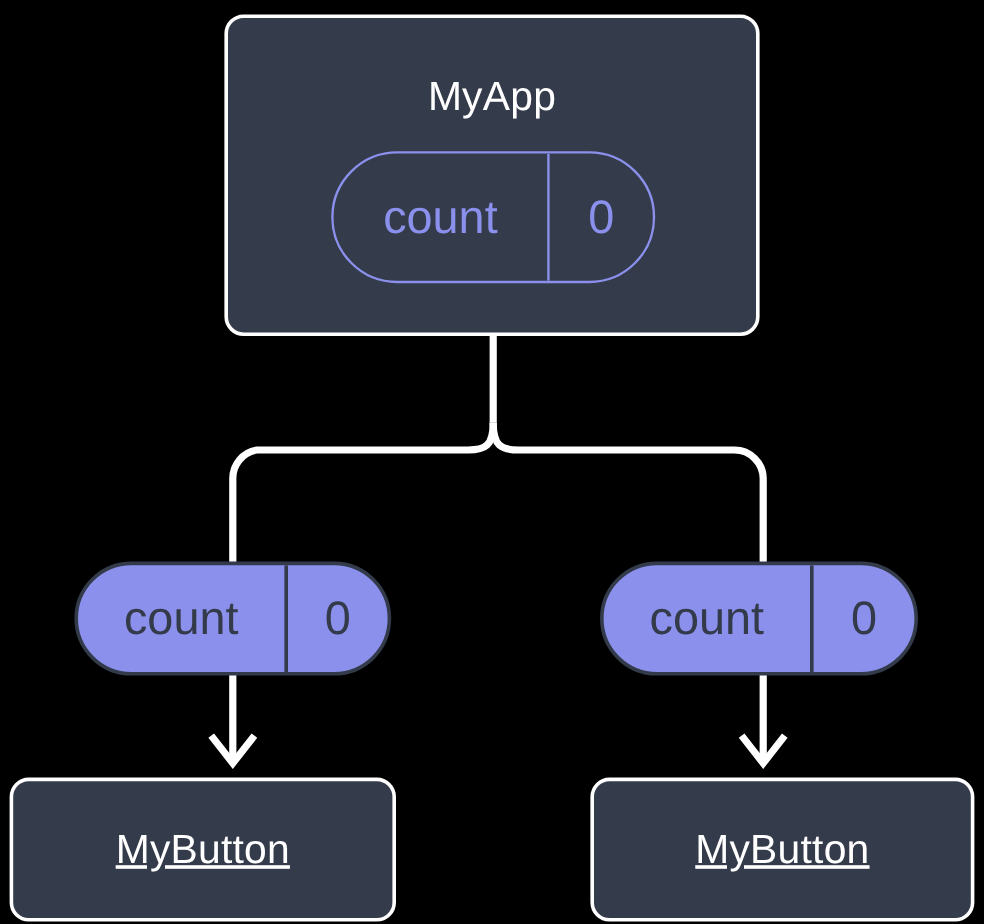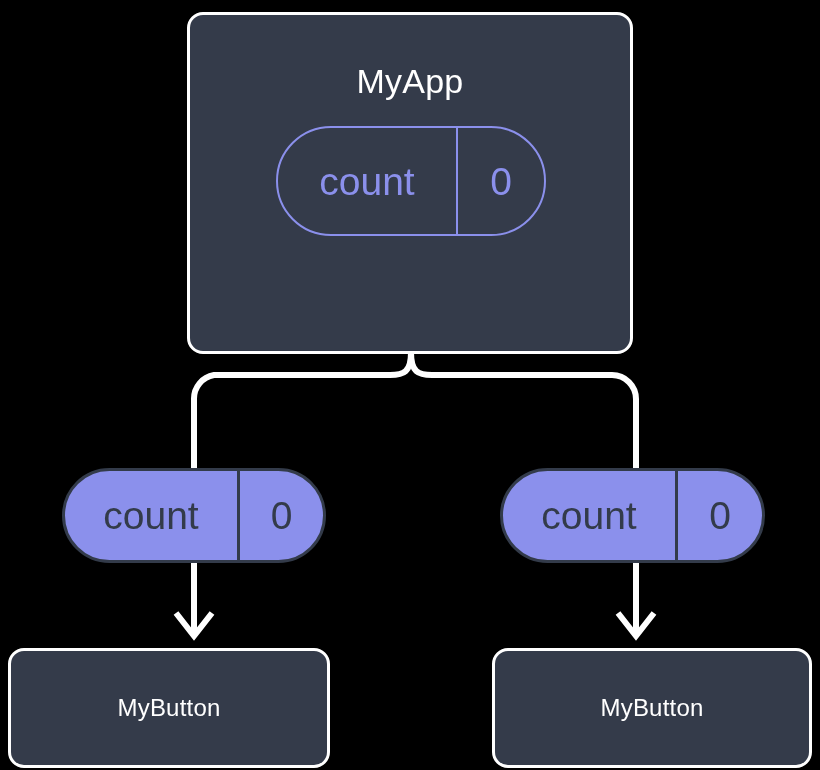--- a/index.html
+++ b/index.html
@@ -40,21 +40,21 @@
     font-size: 34px;
     line-height: 1;
     letter-spacing: 0.2px;
     white-space: nowrap;
   }
 
   #root-node {
     left: 187px;
     top: 12px;
     width: 446px;
-    height: 342px;
+    height: 268px;
     z-index: 3;
   }
   #root-node .node-title {
     margin-top: 49px;
   }
 
   .leaf-node {
     height: 120px;
     justify-content: center;
     z-index: 3;
@@ -63,21 +63,22 @@
     left: 8px;
     top: 648px;
     width: 322px;
   }
   #leaf-node-right {
     left: 492px;
     top: 648px;
     width: 320px;
   }
   .leaf-node .node-title {
-    font-size: 24px;
+    font-size: 34px;
+    text-decoration: underline;
   }
 
   
   .pill {
     position: absolute;
     box-sizing: border-box;
     display: flex;
     align-items: stretch;
     border-radius: 999px;
     overflow: hidden;

